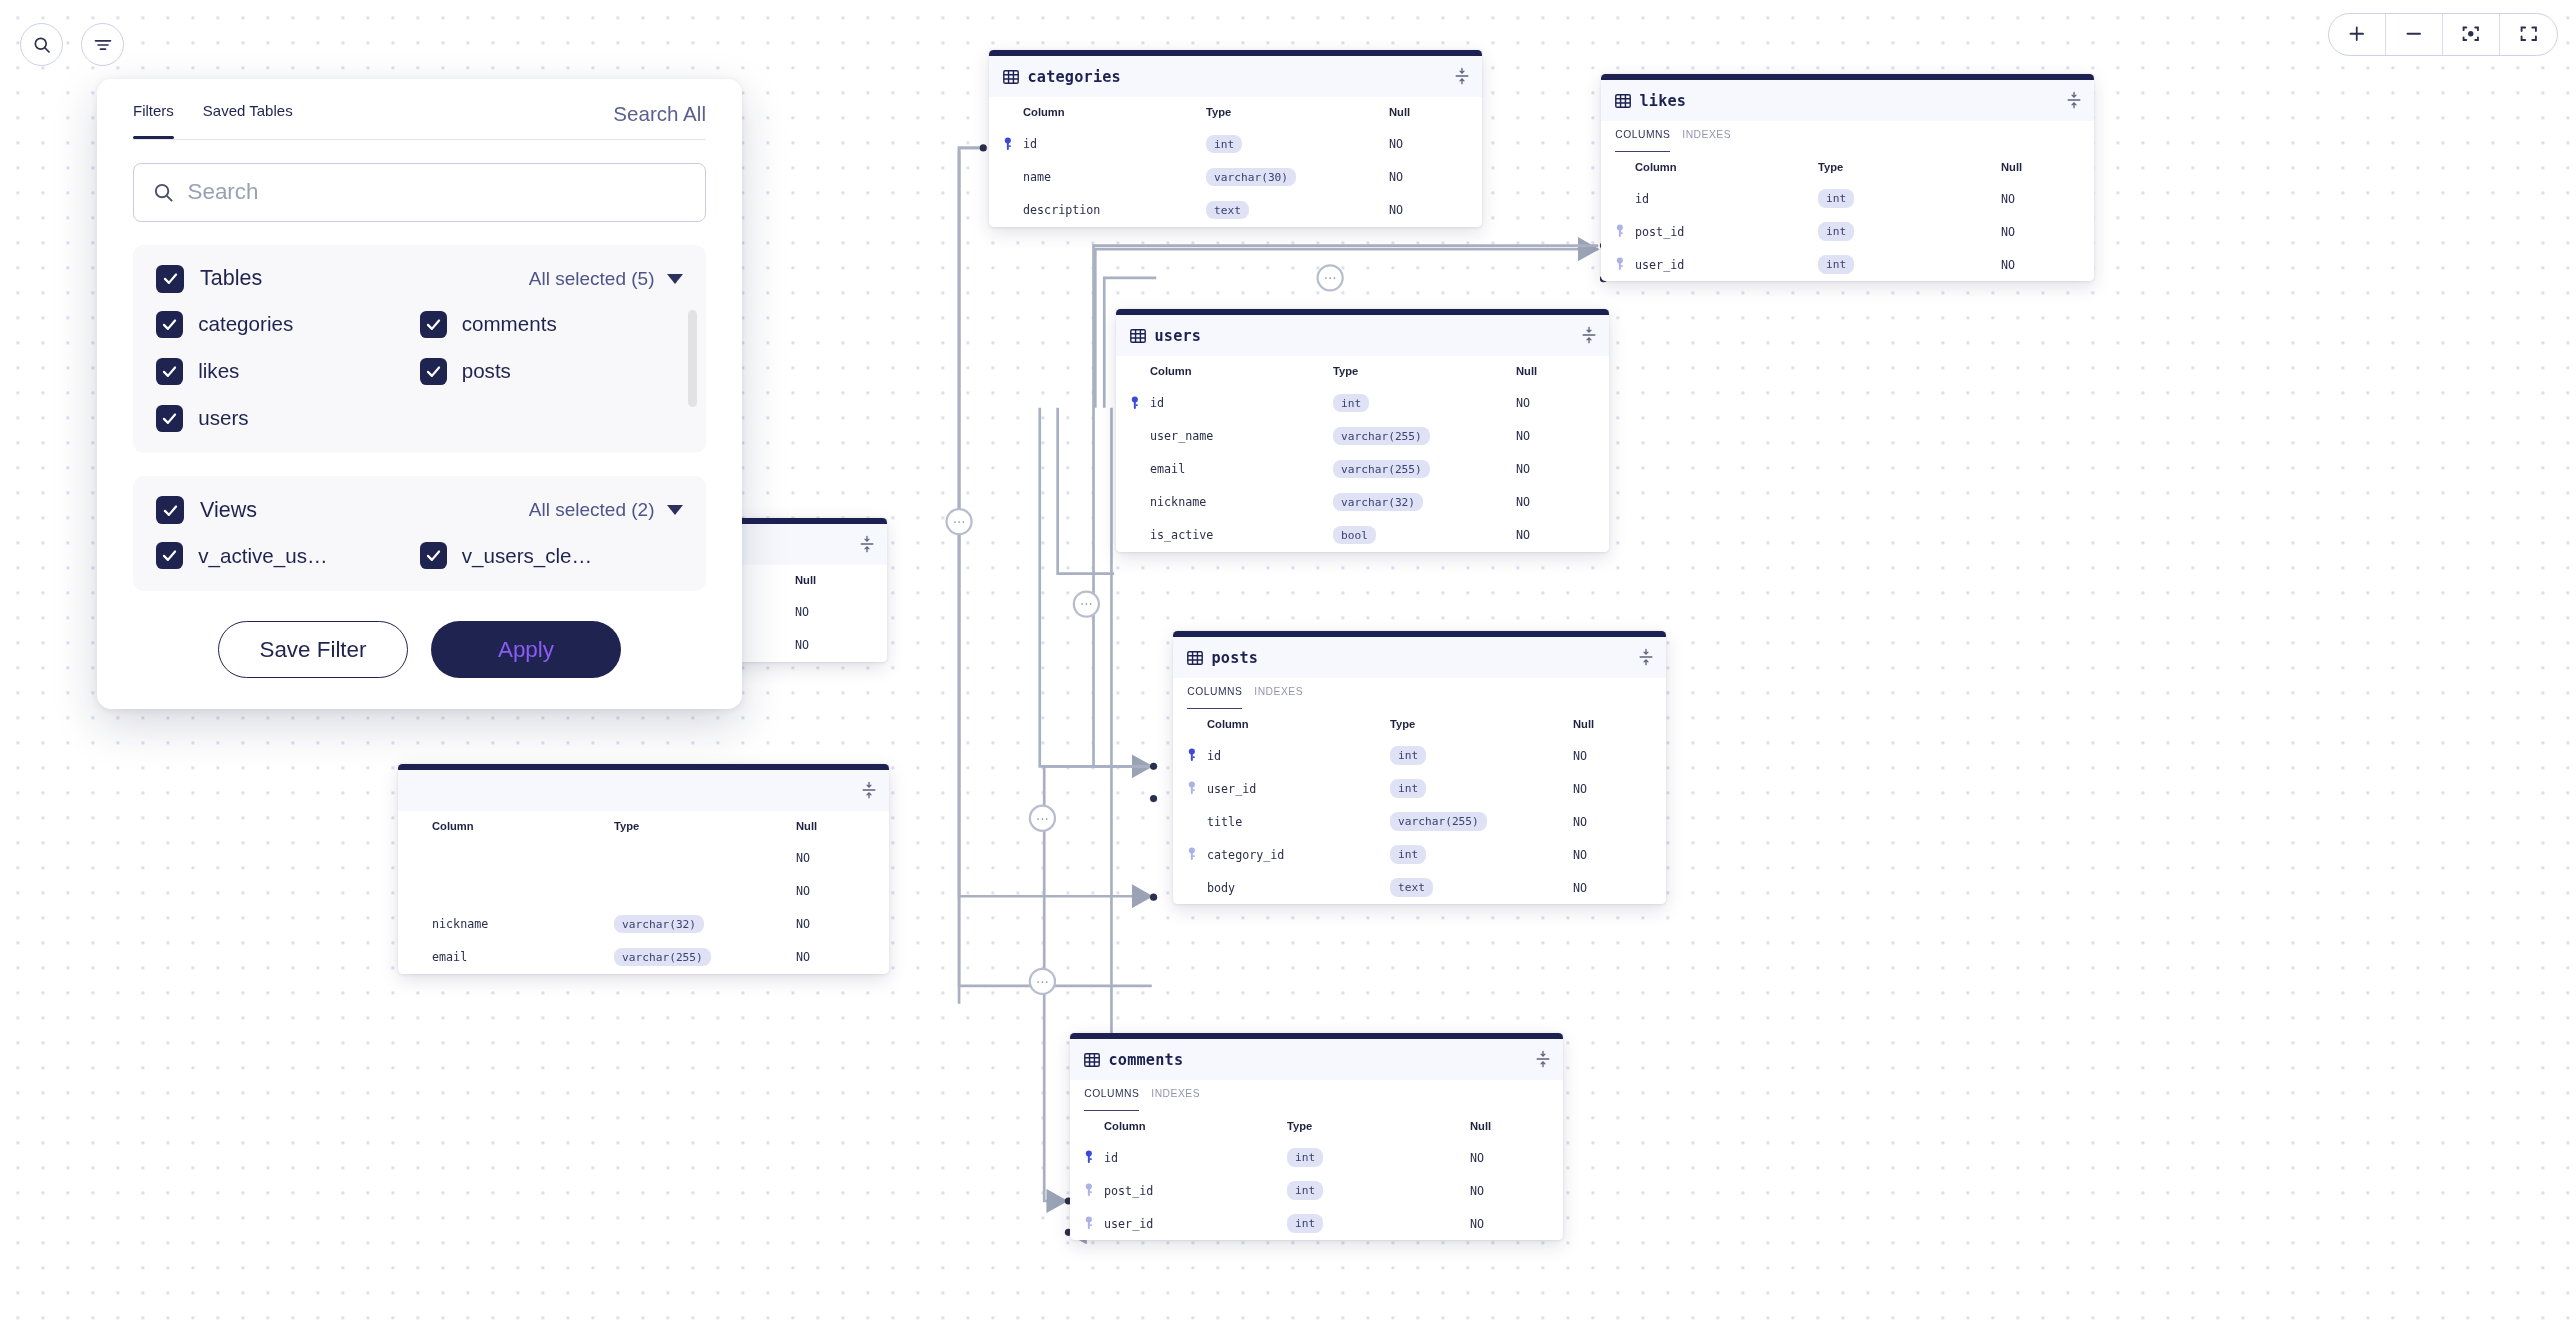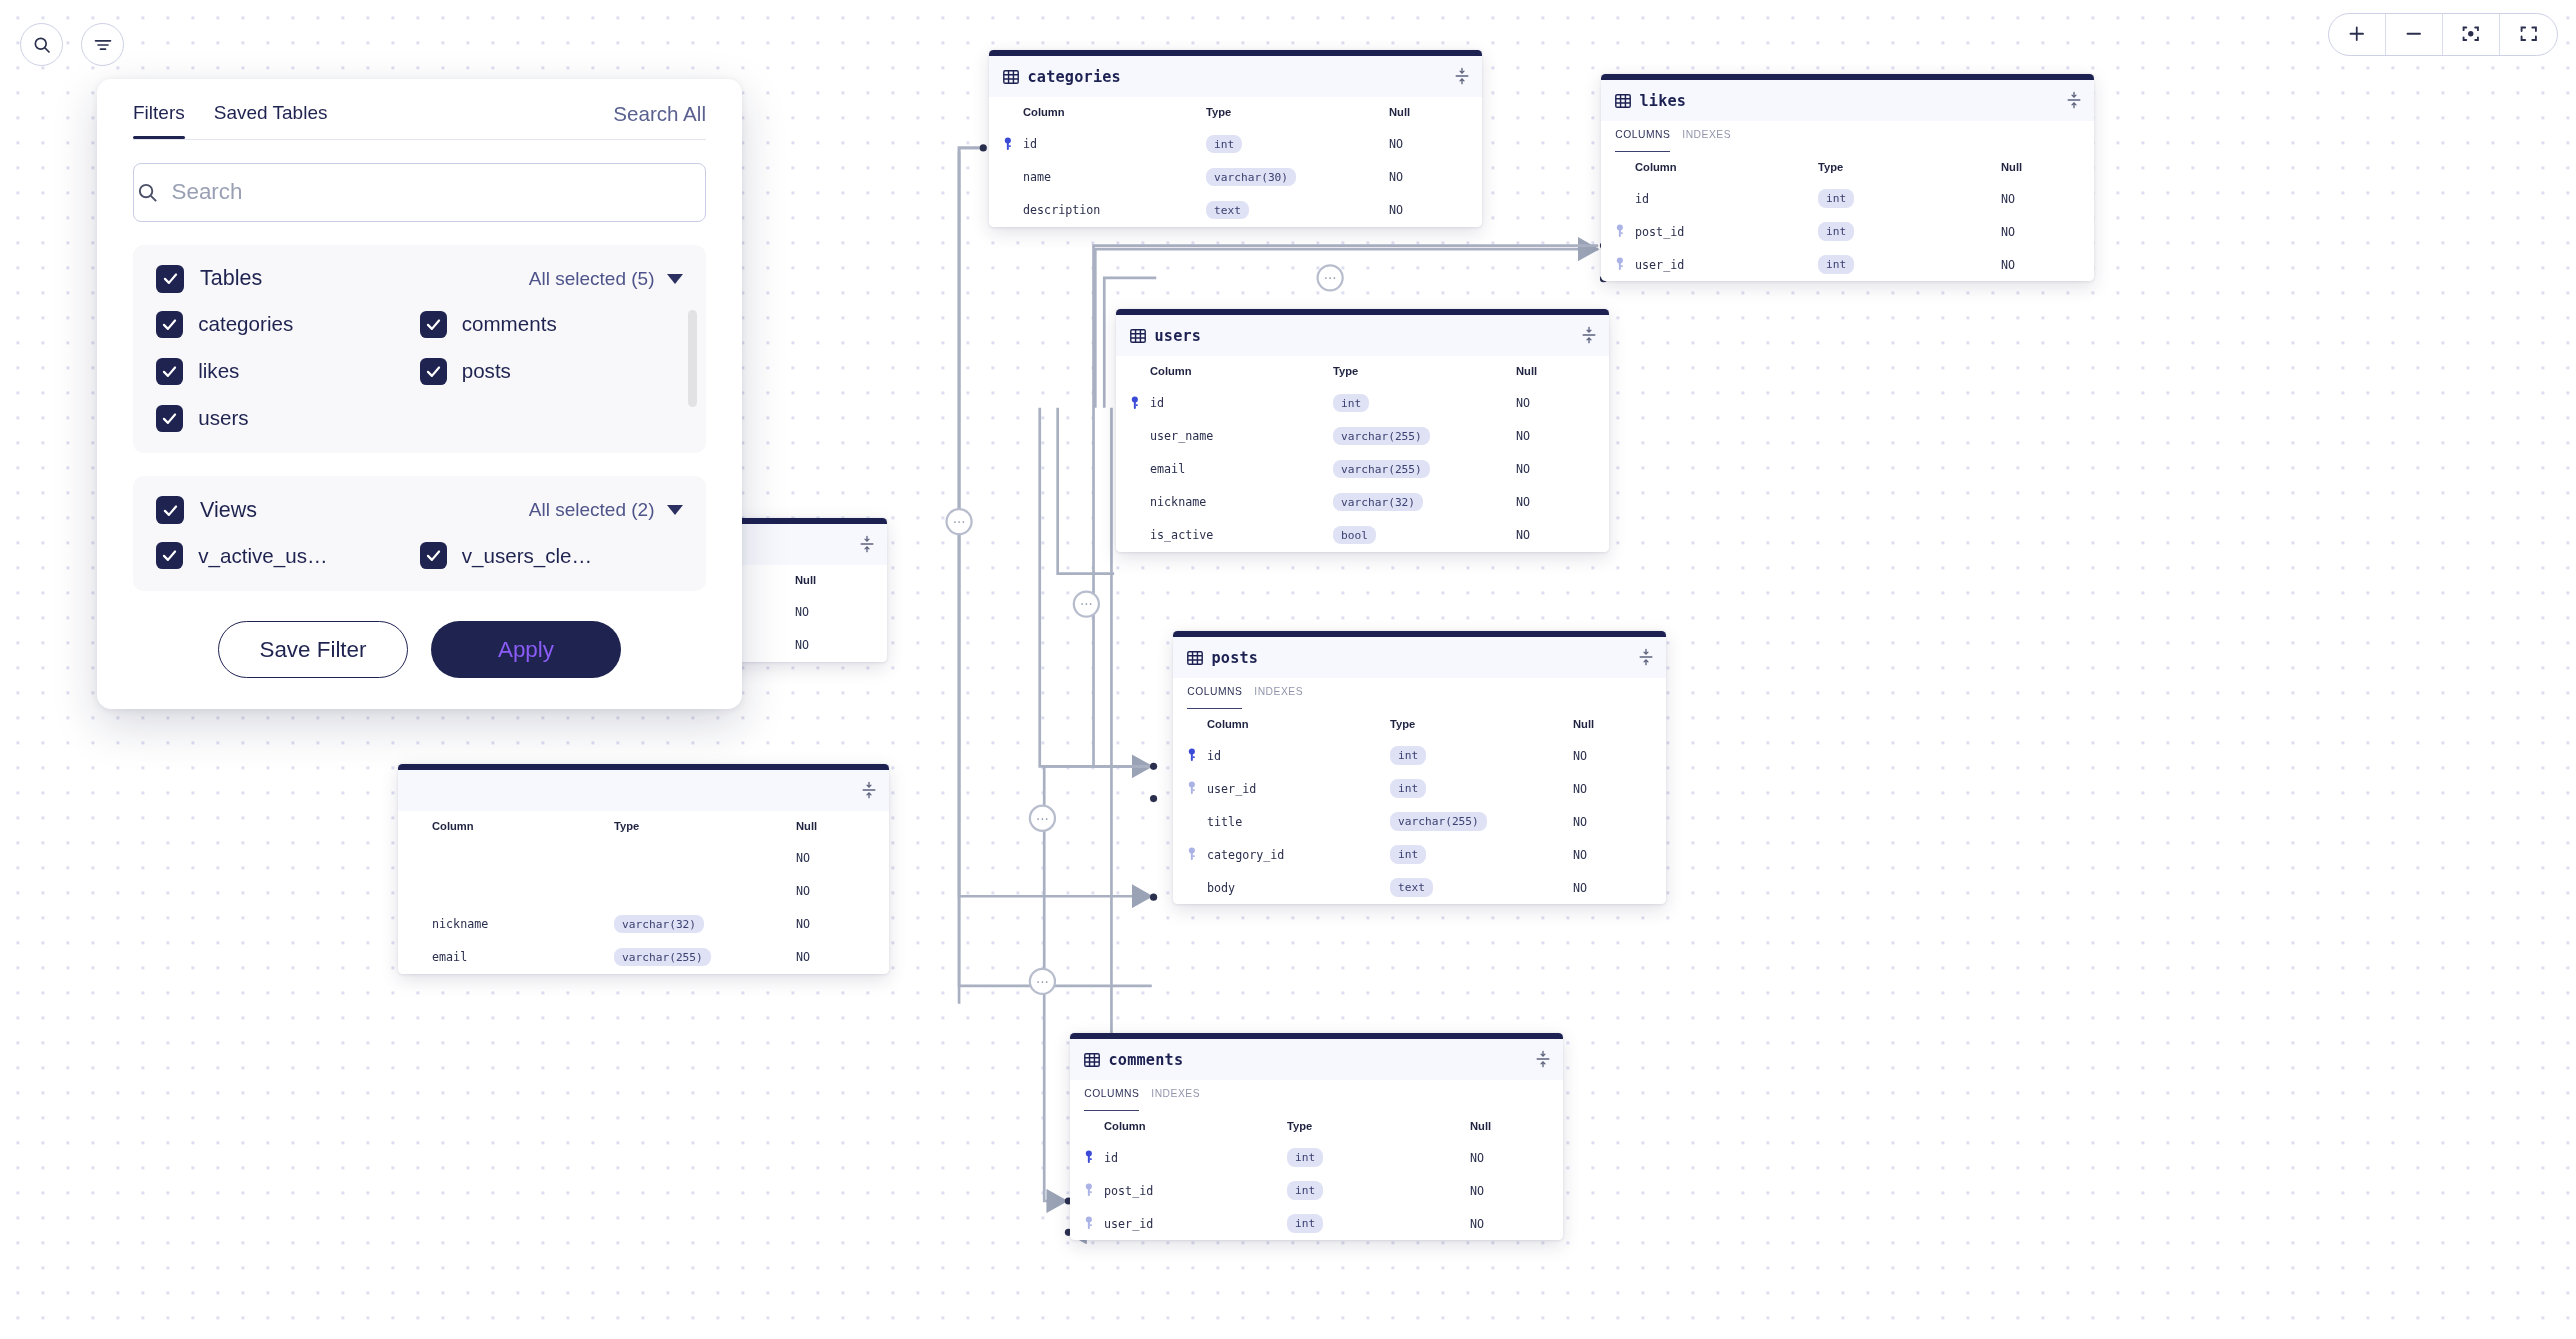--- a/index.html
+++ b/index.html
@@ -89,30 +89,30 @@
 
   
   #filter-panel {
     position: absolute; left: 97px; top: 79px; width: 645px;
     background: #ffffff; border-radius: 14.3px;
     box-shadow: 0 16px 45px rgba(25,28,70,.17), 0 1.8px 7.2px rgba(25,28,70,.08);
     padding: 23px 36px 30.5px 36px;
   }
   .ftabs { display: flex; gap: 29px; border-bottom: 0.9px solid #e3e5f1; }
   .ftab {
-    font-size: 19px; color: #1f2350; padding-bottom: 12.5px; position: relative;
+    font-size: 15px; color: #1f2350; padding-bottom: 12.5px; position: relative;
   }
   .ftab.active::after {
     content: ""; position: absolute; left: 0; right: 0; bottom: -0.9px; height: 3.6px;
     background: #1f2350; border-radius: 1.8px;
   }
   #clear-all { margin-left: auto; font-size: 20.6px; color: #5a608f; padding-bottom: 12.5px; }
   .searchbox {
     margin-top: 23px; height: 59px; border: 0.9px solid #c9cce4; border-radius: 8px;
-    display: flex; align-items: center; padding: 0 2px; gap: 12.5px;
+    display: flex; align-items: center; padding: 0 18px; gap: 12.5px;
   }
   .searchbox input {
     border: none; outline: none; font-size: 22.4px; color: #1f2350;
     font-family: "Liberation Sans", sans-serif; width: 100%; background: transparent;
   }
   .searchbox input::placeholder { color: #9aa0b4; }
   .group {
     margin-top: 23px; background: #f8f8fa; border-radius: 10.8px;
     padding: 20px 23px 21.5px 23px; position: relative;
   }

